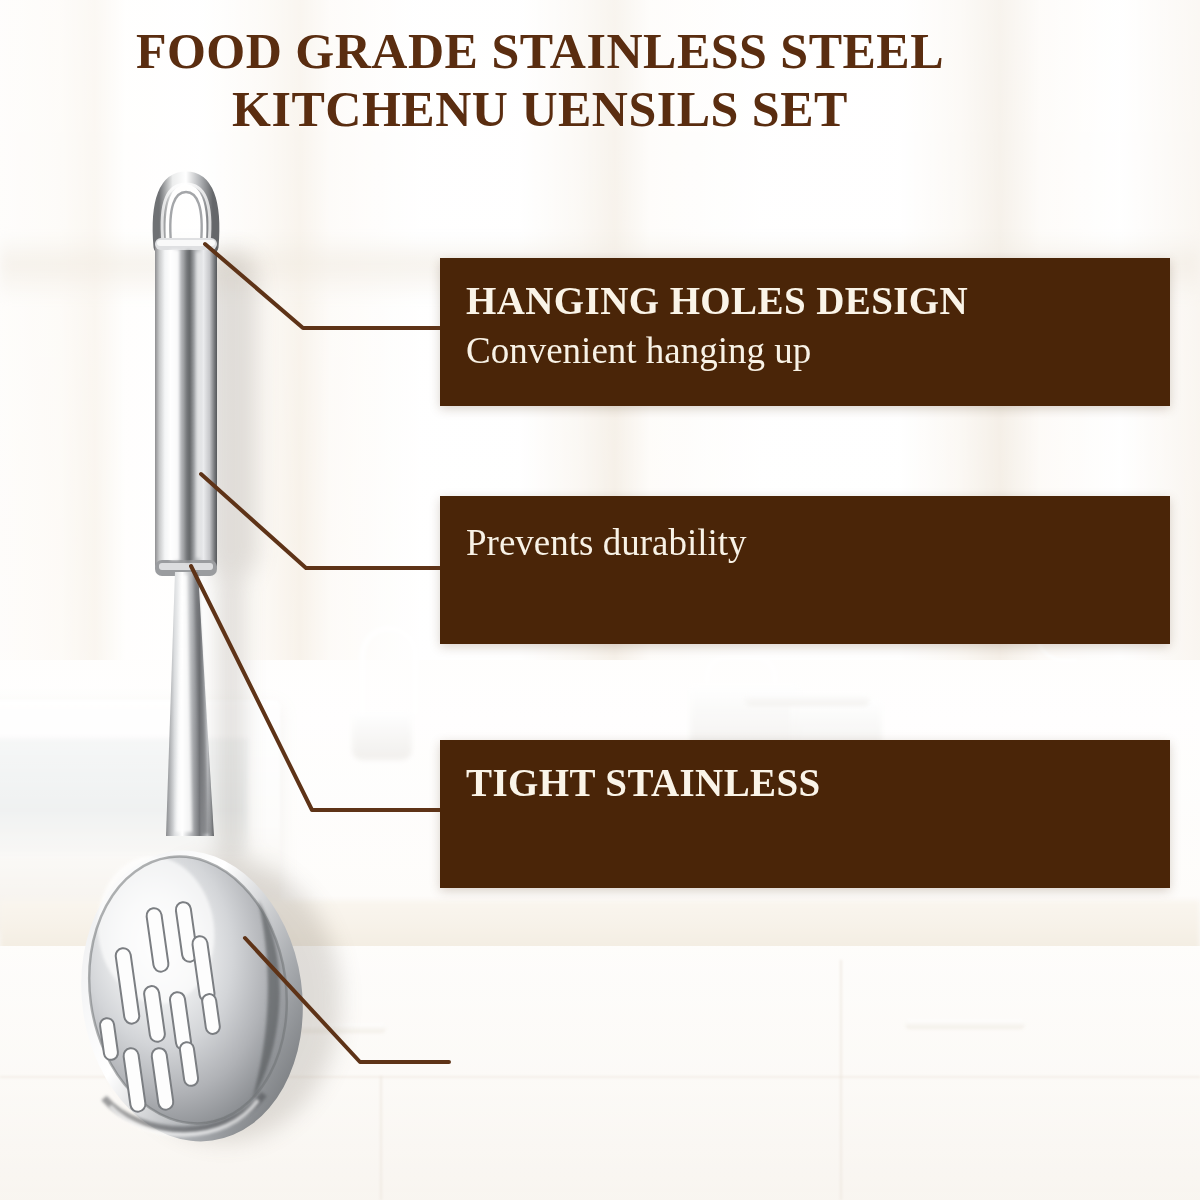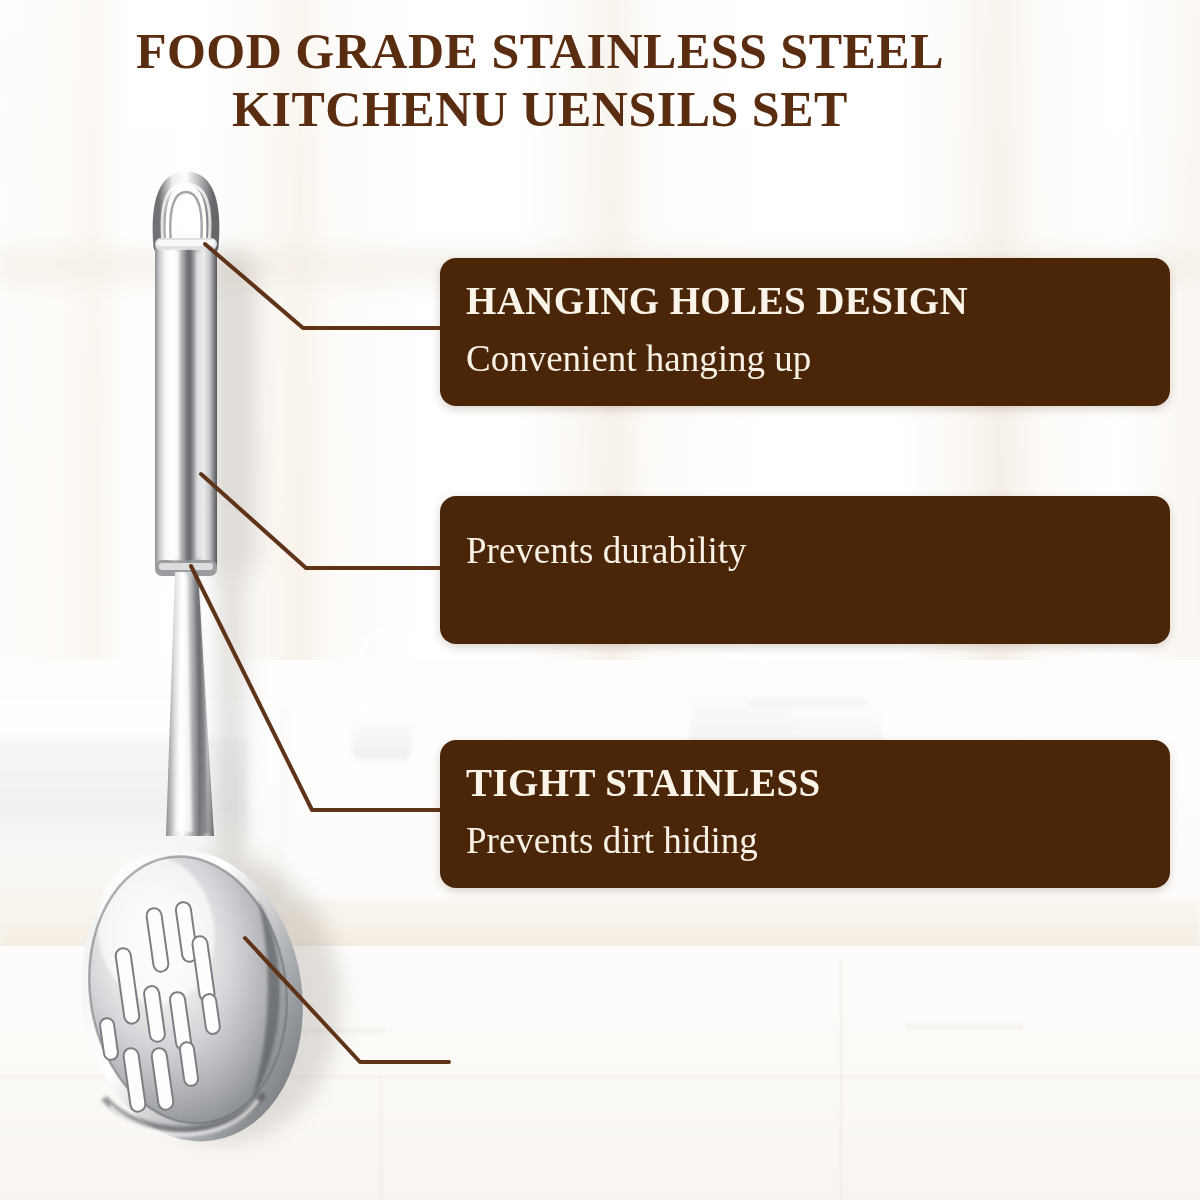--- a/index.html
+++ b/index.html
@@ -129,41 +129,41 @@
 
   
   #spoon { position:absolute; left:0; top:0; width:420px; height:1200px; z-index:3; }
 
   
   #callouts { position:absolute; inset:0; z-index:6; }
   .leader { position:absolute; }
   .callout {
     position:absolute;
     background:#4a2508;
-    border-radius:16px;
+    border-radius:0;
     box-shadow:0 3px 10px rgba(90,60,30,.22);
     padding:20px 0 18px 26px;
   }
   .callout .head {
     font-family:"Liberation Serif", serif;
     font-weight:700;
     font-size:39px;
     line-height:46px;
     letter-spacing:.4px;
     color:#faf4e8;
     white-space:nowrap;
   }
   .callout .sub {
     font-family:"Liberation Serif", serif;
     font-weight:400;
     font-size:37px;
     line-height:46px;
     color:#f8f2e6;
     white-space:nowrap;
-    margin-top:12px;
+    margin-top:4px;
   }
 </style>
 </head>
 <body>
 
 <div id="bg">
   <div class="bg-base"></div>
   <div class="bg-stripes"></div>
   <div class="bg-shelf"></div>
 
@@ -336,17 +336,16 @@
     <div class="head">HANGING HOLES DESIGN</div>
     <div class="sub">Convenient hanging up</div>
   </div>
 
   <div class="callout" style="left:440px;top:496px;width:730px;height:148px;">
     <div class="sub">Prevents durability</div>
   </div>
 
   <div class="callout" style="left:440px;top:740px;width:730px;height:148px;">
     <div class="head">TIGHT STAINLESS</div>
-    <div class="sub">Prevents dirt hiding</div>
   </div>
 
 
 </div>
 
 </body></html>

